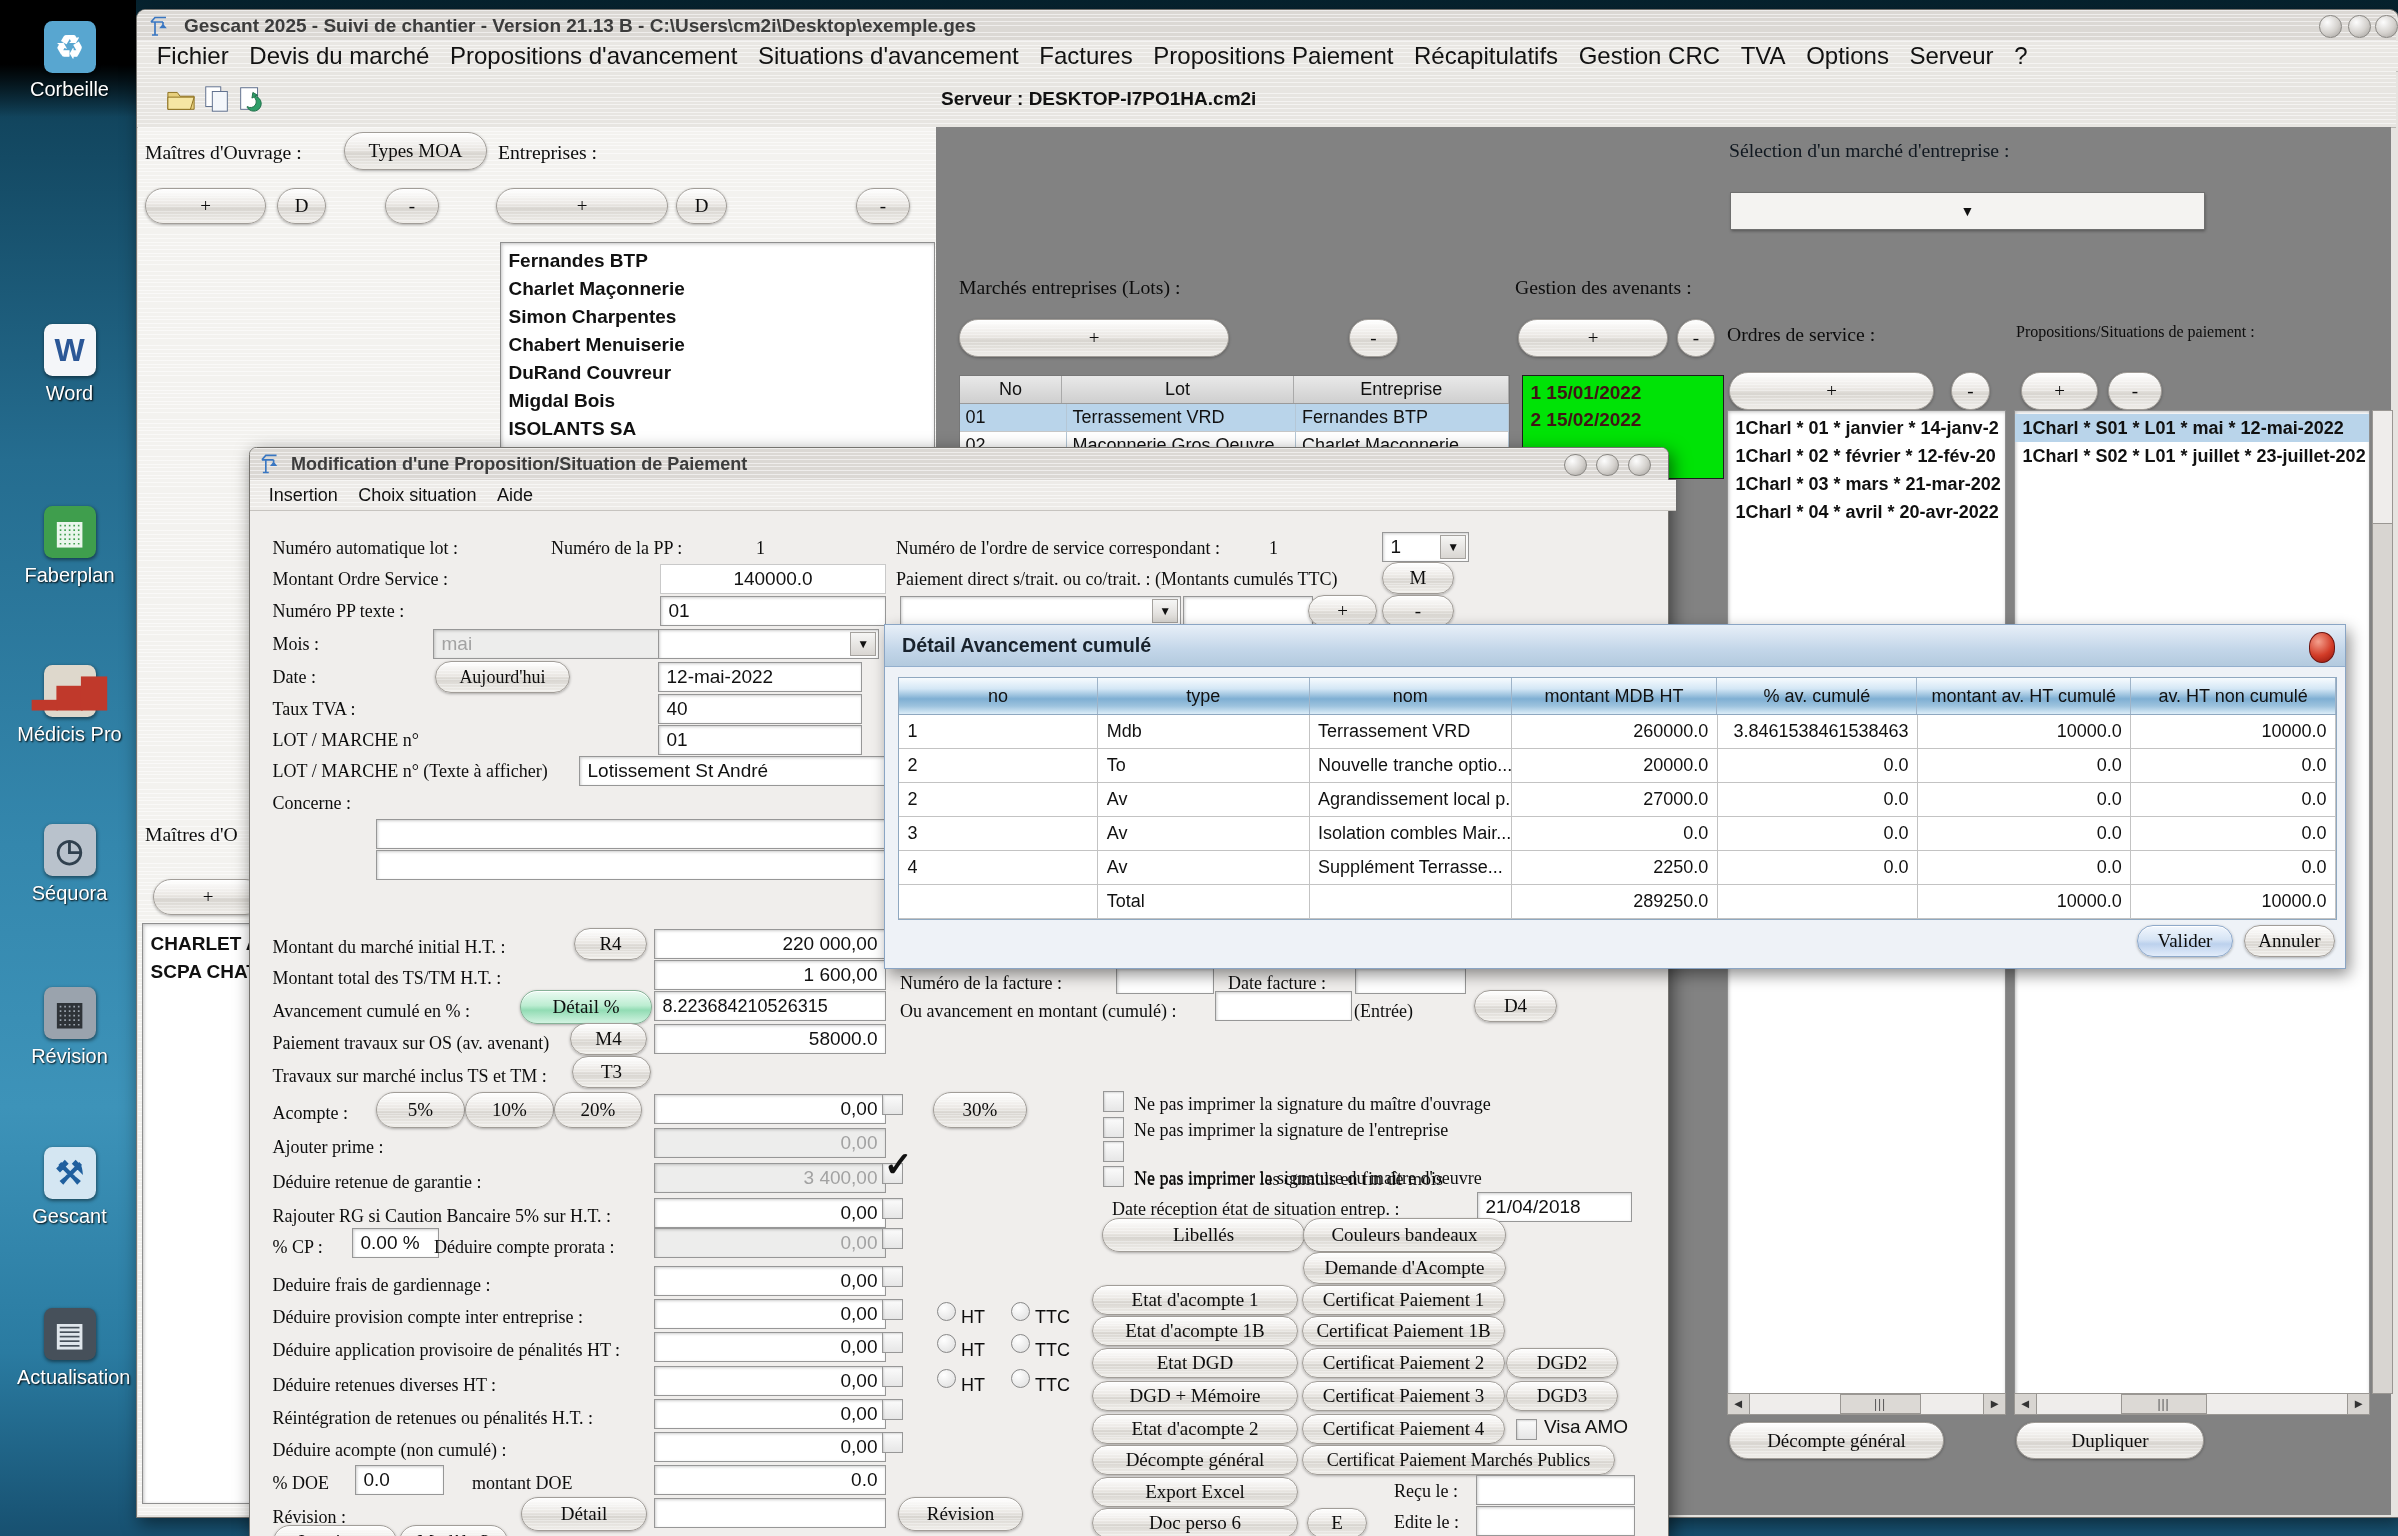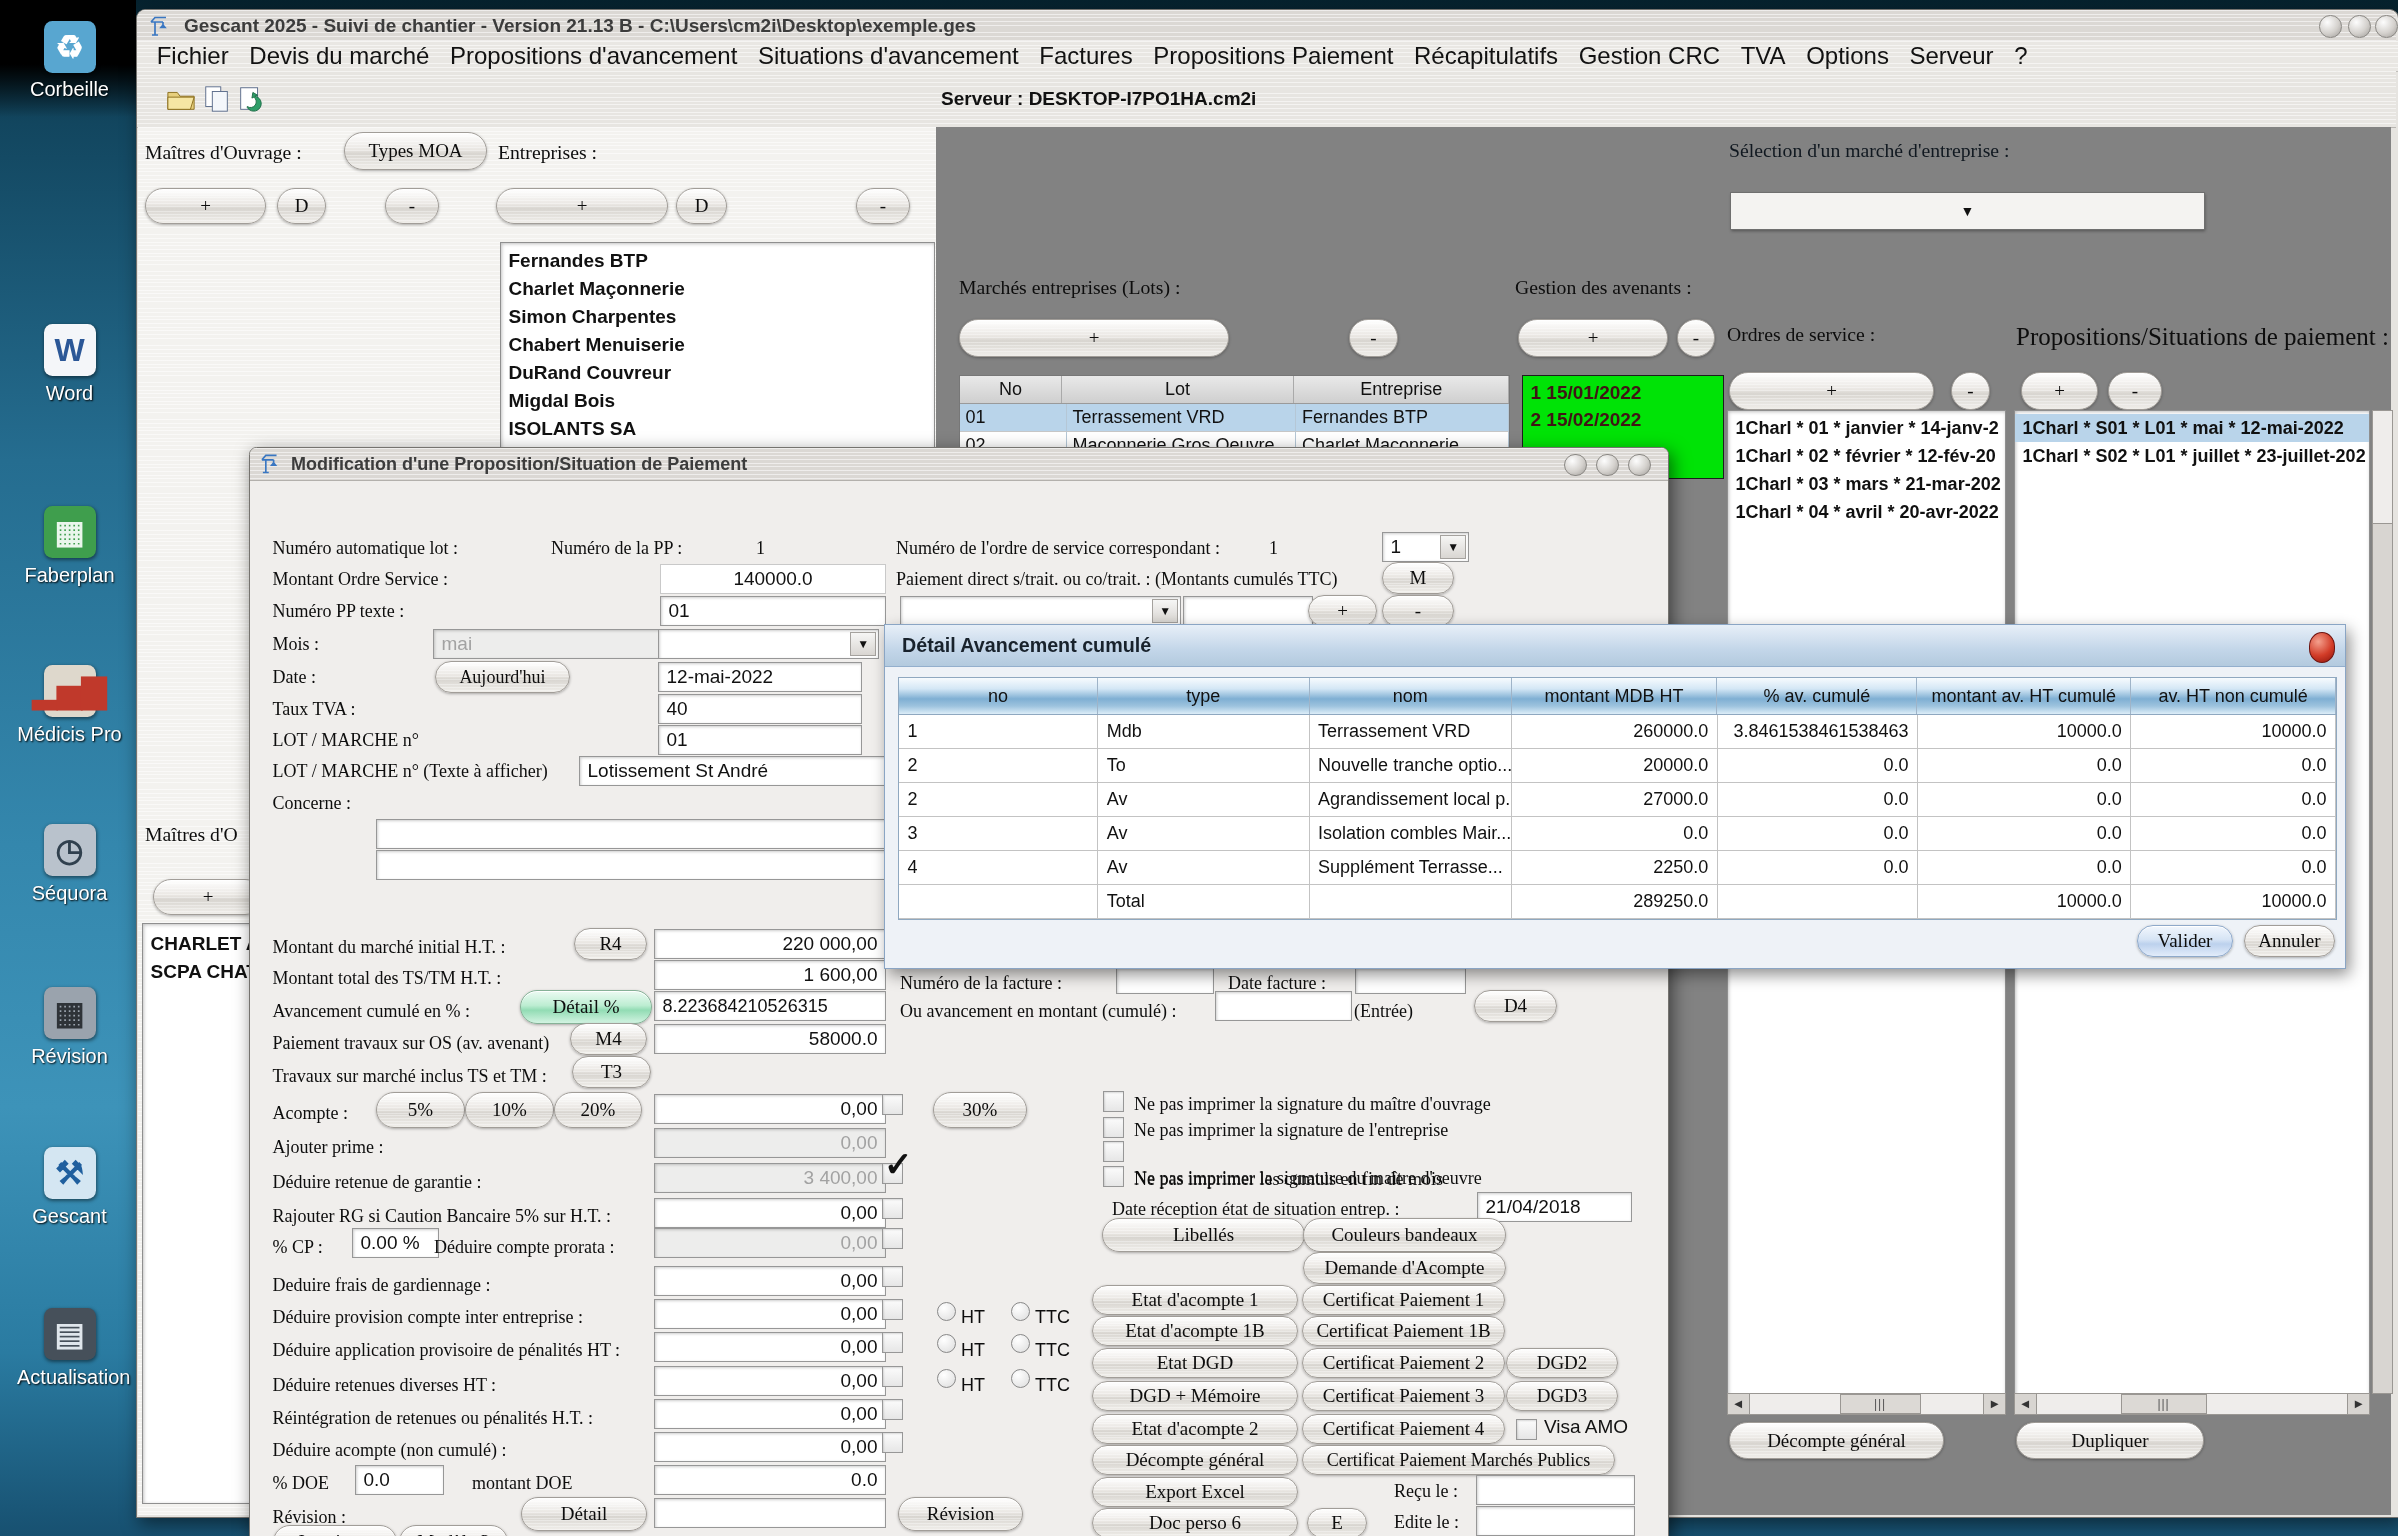--- a/index.html
+++ b/index.html
@@ -225,21 +225,21 @@
     <div class="a lbl" style="left:1727px;top:323px;font-size:19.7px;">Ordres de service :</div>
     <div class="a pill" style="left:1729px;top:372px;width:203px;height:36px;">+</div>
     <div class="a pill" style="left:1951px;top:372px;width:37px;height:36px;">-</div>
     <div class="a list" style="left:1727px;top:410px;width:277px;height:982px;padding-top:2.8px;">
       <div class="litem sm">1Charl * 01 * janvier * 14-janv-2</div>
         <div class="litem sm">1Charl * 02 * février * 12-fév-20</div>
         <div class="litem sm">1Charl * 03 * mars * 21-mar-202</div>
         <div class="litem sm">1Charl * 04 * avril * 20-avr-2022</div>
     </div>
 
-    <div class="a lbl" style="left:2016px;top:323px;font-size:25px;font-family:Liberation Serif, serif;">Propositions/Situations de paiement :</div>
+    <div class="a lbl" style="left:2016px;top:323px;font-size:16px;font-family:Liberation Serif, serif;">Propositions/Situations de paiement :</div>
     <div class="a pill" style="left:2021px;top:372px;width:75px;height:36px;">+</div>
     <div class="a pill" style="left:2108px;top:372px;width:52px;height:36px;">-</div>
     <div class="a list pplist" style="left:2014px;top:410px;width:354px;height:982px;padding-top:2.8px;">
       <div class="litem sm">1Charl * S01 * L01 * mai * 12-mai-2022</div>
         <div class="litem sm">1Charl * S02 * L01 * juillet * 23-juillet-202</div>
     </div>
 
     <div class="a sb" style="left:1727px;top:1393px;width:277px;height:19.7px;">
       <span class="ar">◄</span>
       <span class="track">
@@ -265,20 +265,23 @@
   <div class="L2 winframe stripes" style="left:249px;top:447px;width:1418px;height:1090px;background-color:#f0eeec;border-radius:7.5px 7.5px 0 0;">
     <div class="a titlebar stripes" style="left:0;top:0;width:100%;height:32px;border-radius:6.6px 6.6px 0 0;"></div>
     <svg class="a" style="left:9.4px;top:3.7px;" width="23.4" height="23.4" viewBox="0 0 24 24">
       <path d="M4 21 h6 M7 21 V8 M3 8 h12 M15 8 v3 M15 11 l-2 2.5 h4 z M3 8 L7 3.5 H18" stroke="#3a77c2" fill="none" stroke-width="1.7"></path>
     </svg>
     <div class="a" style="left:41px;top:0;height:32px;line-height:32px;font-size:18px;font-weight:bold;color:#3c3c3c;">Modification d'une Proposition/Situation de Paiement</div>
     <div class="a winbtn" style="left:1314px;top:5.6px;"></div>
     <div class="a winbtn" style="left:1346px;top:5.6px;"></div>
     <div class="a winbtn" style="left:1378px;top:5.6px;"></div>
 
+    <div class="a stripes" style="left:0;top:32px;width:100%;height:30px;background-color:#edebe8;border-bottom:0.9px solid #c6c3bf;padding-left:8.4px;">
+      <span class="menuitem" style="font-size:18px;">Insertion</span><span class="menuitem" style="font-size:18px;">Choix situation</span><span class="menuitem" style="font-size:18px;">Aide</span>
+    </div>
 
     <div class="dlg-lbl" style="left:22.5px;top:86px;">Numéro automatique lot :</div>
     <div class="dlg-lbl" style="left:301px;top:86px;">Numéro de la PP :</div>
     <div class="dlg-lbl" style="left:506px;top:86px;">1</div>
     <div class="dlg-lbl" style="left:646px;top:86px;">Numéro de l'ordre de service correspondant :</div>
     <div class="dlg-lbl" style="left:1019px;top:86px;">1</div>
     <div class="a field combo" style="left:1132px;top:84px;width:70px;">
       <span>1</span>
       <span class="arrowbtn">▼</span>
     </div>

